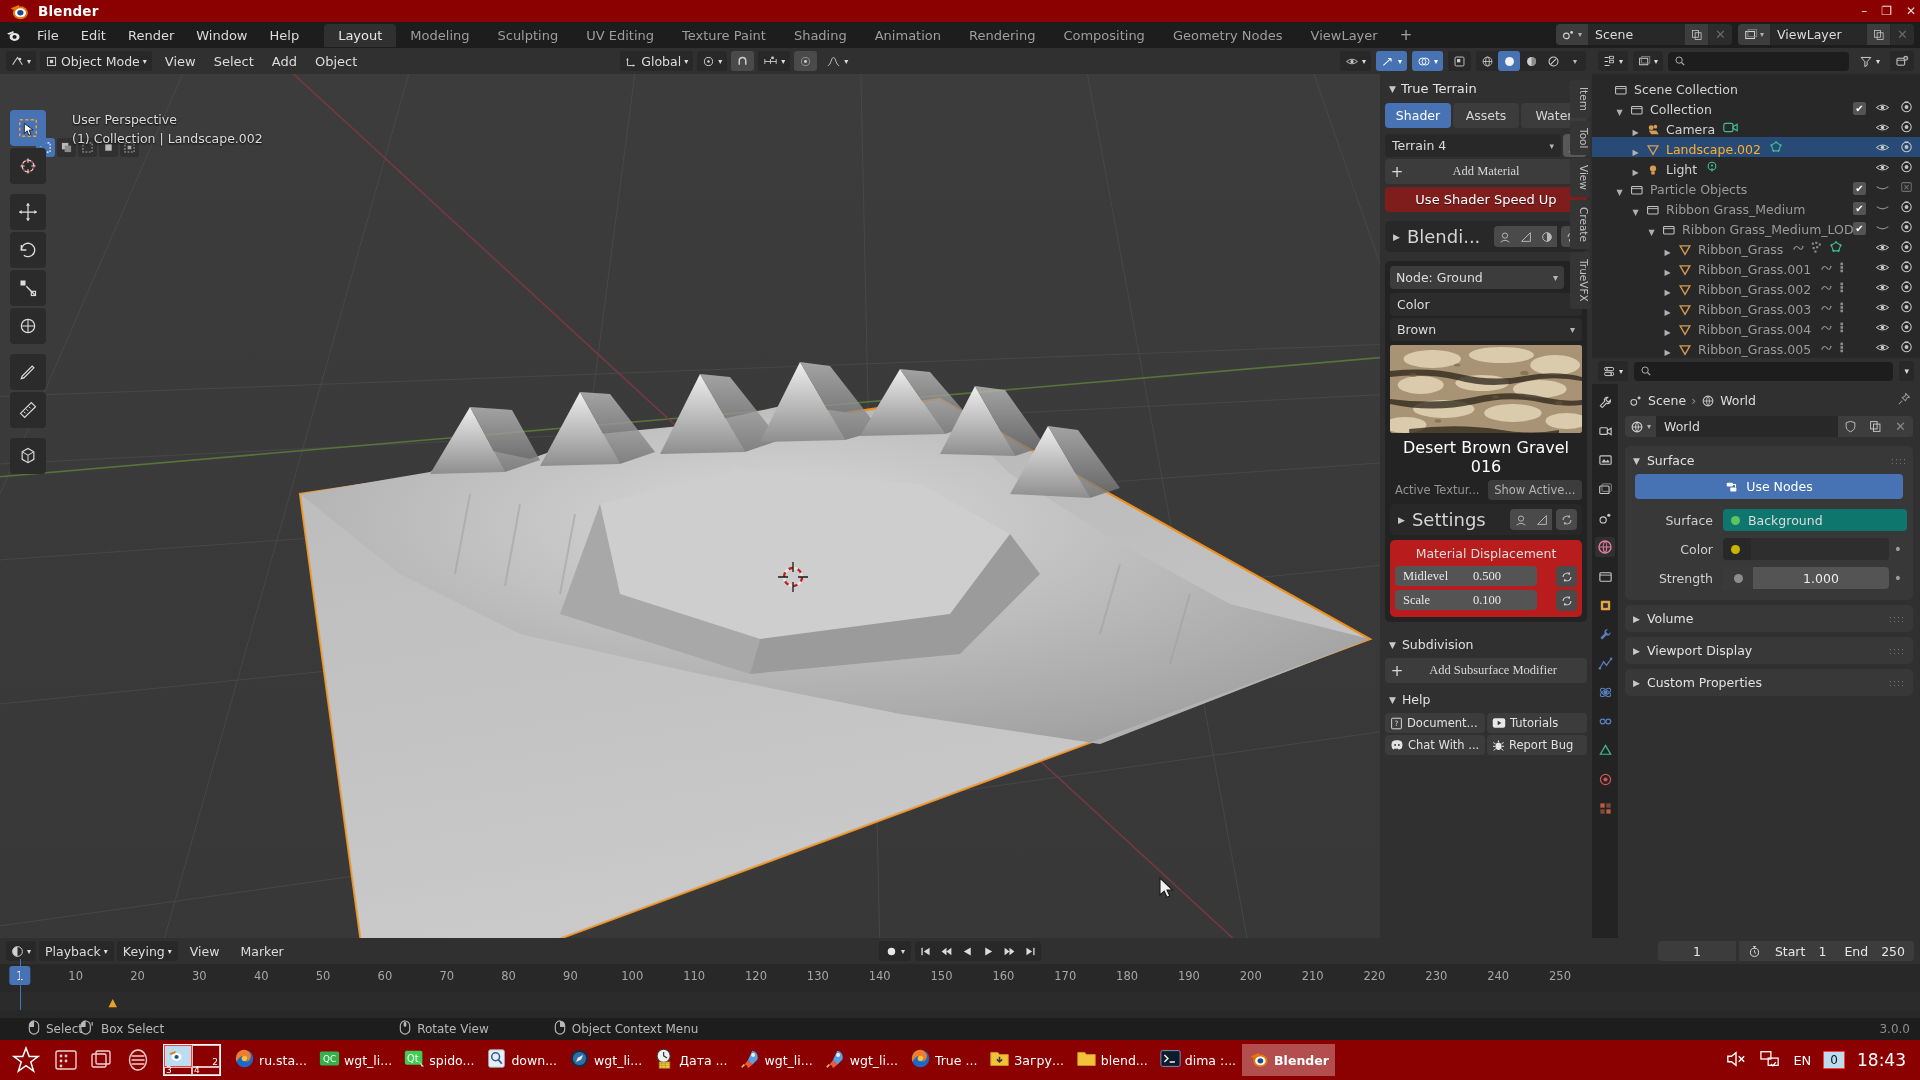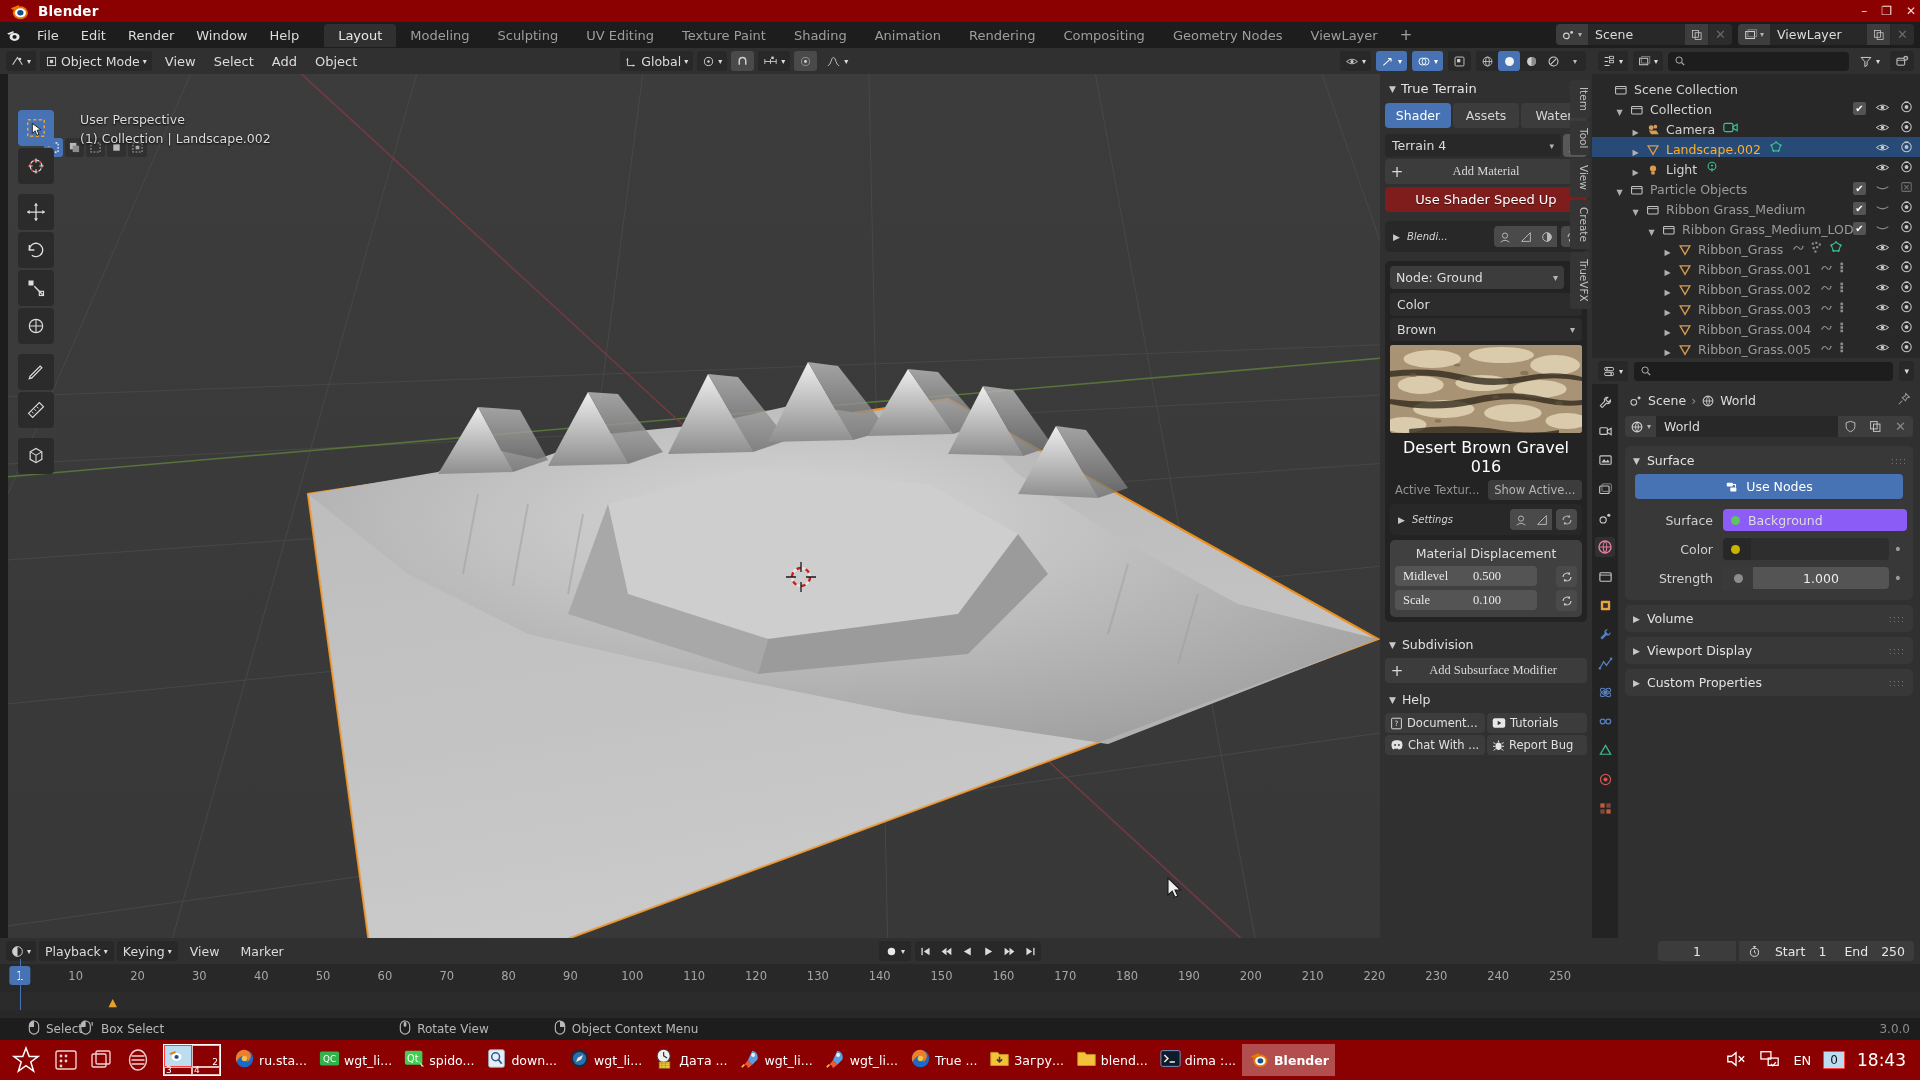--- a/index.html
+++ b/index.html
@@ -75,21 +75,21 @@
   .hdr-txt { padding: 0 9px; font-size: 13px; color: #dcdcdc; cursor: default; }
   .hdr-group { display: flex; align-items: center; background: #282828; border-radius: 3px; height: 20px; }
   .hdr-group .seg {
     width: 22px; height: 20px; display: flex; align-items: center; justify-content: center;
   }
   .hdr-group .seg.on { background: #4772b3; border-radius: 3px; }
   .vp-header-right { position: absolute; right: 6px; display: flex; align-items: center; gap: 5px; }
 
   
   .viewport {
-    position: absolute; top: 74px; left: 8px; width: 1592px; height: 864px;
+    position: absolute; top: 74px; left: 0; width: 1592px; height: 864px;
     background: #393939; overflow: hidden;
   }
   .vp-canvas { position: absolute; inset: 0; }
 
   .vp-info { position: absolute; left: 72px; top: 36px; font-size: 12.5px; color: #dcdcdc; line-height: 19px; text-shadow: 0 1px 2px #000; }
 
   
   .vp-toolbar {
     position: absolute; left: 10px; top: 36px; width: 36px;
     display: flex; flex-direction: column; gap: 2px;
@@ -155,21 +155,21 @@
   .tt-addrow .lbl { flex: 1; text-align: center; font-size: 12.5px; padding: 5px 0; color: #d8d8d8; font-family: Liberation Serif, serif; }
   .tt-addrow .minus { width: 24px; display: flex; align-items: center; justify-content: center; color: #d8d8d8; font-size: 15px; }
   .tt-bluebtn {
     background: #7f1d1d; color: #fff; text-align: center; font-size: 13px;
     padding: 5px 0; border-radius: 4px; margin-bottom: 9px;
     text-shadow: 0 1px 1px rgba(0,0,0,.5);
   }
   .tt-box { background: #282828; border-radius: 5px; padding: 5px; margin-bottom: 9px; }
   .tt-subrow { display: flex; align-items: center; gap: 4px; }
   .tt-arrow { color: #c8c8c8; font-size: 9px; padding: 0 3px; }
-  .tt-sublbl { font-size: 10px; color: #d4d4d4; flex: 1; font-style: italic; }
+  .tt-sublbl { font-size: 18px; color: #d4d4d4; flex: 1; }
   .tt-sqgrp { display: flex; }
   .tt-sq {
     width: 21px; height: 21px; background: #4a4a4a; display: flex;
     align-items: center; justify-content: center; color: #b8b8b8;
   }
   .tt-sq:first-child { border-radius: 4px 0 0 4px; }
   .tt-sq:last-child { border-radius: 0 4px 4px 0; }
   .tt-sq.solo { border-radius: 4px; margin-left: 4px; }
   .tt-card { background: #232323; border-radius: 5px; padding: 5px; margin-bottom: 9px; }
   .tt-node {
@@ -188,21 +188,21 @@
     height: 88px; margin: 4px 0 3px 0; border-radius: 3px; overflow: hidden;
     background: #8e7f69; position: relative;
   }
   .tt-thumbname { text-align: center; font-size: 16px; color: #ffffff; padding: 2px 0 4px 0; }
   .tt-twobtn { display: flex; gap: 3px; margin-bottom: 4px; }
   .tt-tb {
     flex: 1; text-align: center; font-size: 11.5px; color: #949494; padding: 3px 0;
     border-radius: 4px; overflow: hidden; white-space: nowrap;
   }
   .tt-tb.filled { background: #3c3c3c; color: #b4b4b4; }
-  .tt-dispcard { background: #404040; border-radius: 5px; padding: 6px 5px; }
+  .tt-dispcard { background: #b91c1c; border-radius: 5px; padding: 6px 5px; }
   .tt-disptitle { text-align: center; font-size: 12.5px; color: #dedede; padding-bottom: 5px; }
   .tt-slider {
     display: flex; align-items: center; background: #545454; border-radius: 4px;
     height: 20px; padding: 0 8px; font-size: 12.5px; color: #e8e8e8; flex: 1;
   }
   .tt-slider .sv { margin-left: auto; }
   .tt-sliderrow { display: flex; gap: 19px; margin-bottom: 3px; font-family: Liberation Serif, serif; }
   .tt-sectionhdr {
     display: flex; align-items: center; gap: 6px; padding: 6px 4px;
     font-size: 12.5px; color: #e0e0e0;
@@ -285,21 +285,21 @@
   .panel-hdr { display: flex; align-items: center; gap: 7px; font-size: 12.5px; color: #e2e2e2; padding: 3px 0 6px 2px; }
   .panel-hdr .grip { margin-left: auto; color: #787878; font-size: 9px; letter-spacing: 1px; }
   .usenodes {
     display: flex; align-items: center; justify-content: center; gap: 7px;
     background: #4772b3; border-radius: 4px; padding: 5px 0; font-size: 12.5px;
     color: #fff; margin: 0 4px 10px 4px;
   }
   .prow { display: flex; align-items: center; margin-bottom: 7px; }
   .prow .plabel { width: 92px; text-align: right; padding-right: 10px; font-size: 12.5px; color: #d0d0d0; }
   .prow .pval {
-    flex: 1; display: flex; align-items: center; background: #8b5cf6;
+    flex: 1; display: flex; align-items: center; background: #0f766e;
     border-radius: 4px; height: 22px; padding: 0 8px; gap: 8px; font-size: 12.5px; color: #dcdcdc;
   }
   .prow .pdot { width: 9px; height: 9px; border-radius: 50%; }
   .prow .swatch { height: 22px; flex: 1; background: #2e2e2e; border-radius: 0 4px 4px 0; }
   .prow .anim { width: 18px; text-align: center; color: #9a9a9a; font-size: 14px; }
   .pslider {
     flex: 1; display: flex; align-items: center; height: 22px; border-radius: 4px;
     background: #545454; overflow: hidden;
   }
   .pslider .knob { width: 30px; height: 22px; background: #3a3a3a; display: flex; align-items: center; justify-content: center; }

